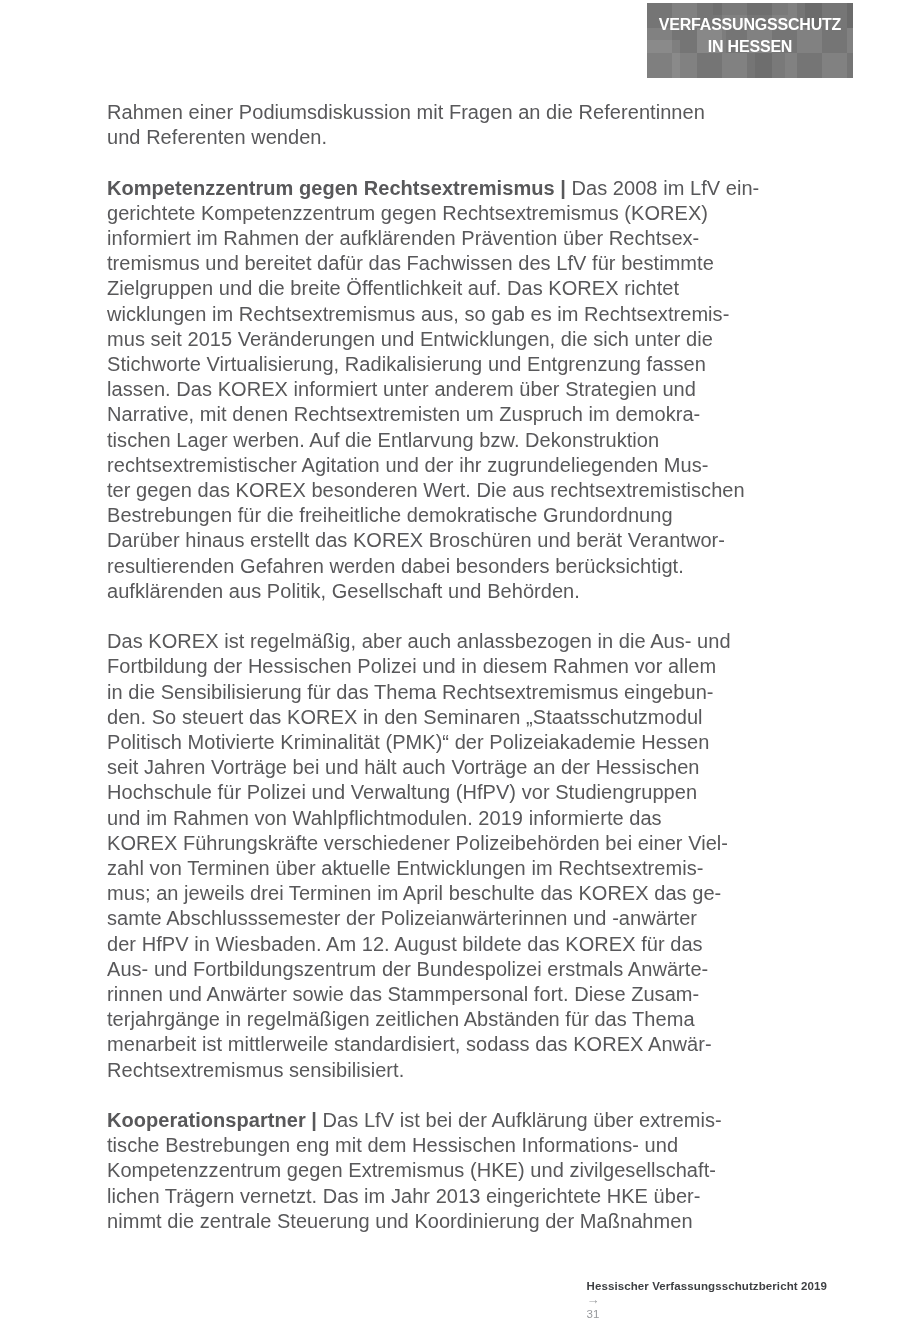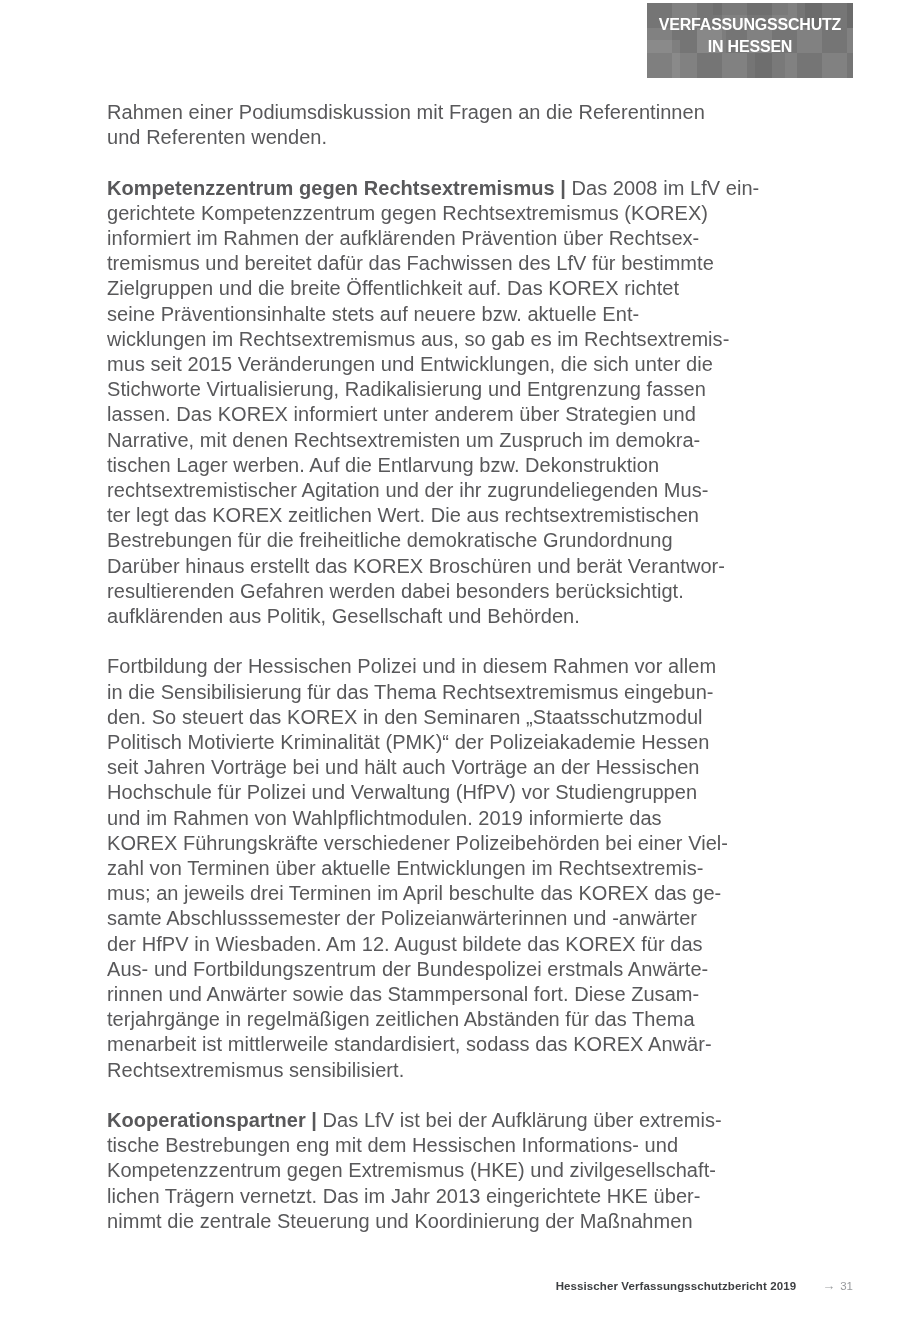--- a/index.html
+++ b/index.html
@@ -80,20 +80,21 @@
 
   
   .footer {
     position: absolute;
     top: 1279px;
     right: 47px;
     display: flex;
     align-items: baseline;
     font-size: 11.5px;
     line-height: 14px;
+    flex-direction: column;
   }
   .footer-title {
     font-weight: 700;
     color: #3d3f42;
     margin-right: 26px;
     letter-spacing: 0.1px;
   }
   .footer-arrow {
     color: #9c9ea0;
     font-size: 13px;
@@ -126,35 +127,35 @@
       <div class="paragraph">
         <div class="line">Rahmen einer Podiumsdiskussion mit Fragen an die Referentinnen</div>
         <div class="lastline line">und Referenten wenden.</div>
       </div>
       <div class="paragraph">
         <div class="line"><span class="lead">Kompetenzzentrum gegen Rechtsextremismus |</span><span> Das 2008 im LfV ein-</span></div>
         <div class="line">gerichtete Kompetenzzentrum gegen Rechtsextremismus (KOREX)</div>
         <div class="line">informiert im Rahmen der aufklärenden Prävention über Rechtsex-</div>
         <div class="line">tremismus und bereitet dafür das Fachwissen des LfV für bestimmte</div>
         <div class="line">Zielgruppen und die breite Öffentlichkeit auf. Das KOREX richtet</div>
-        <div class="line">seine Präventionsinhalte stets auf neuere bzw. aktuelle Ent-</div>
         <div class="line">wicklungen im Rechtsextremismus aus, so gab es im Rechtsextremis-</div>
         <div class="line">mus seit 2015 Veränderungen und Entwicklungen, die sich unter die</div>
         <div class="line">Stichworte Virtualisierung, Radikalisierung und Entgrenzung fassen</div>
         <div class="line">lassen. Das KOREX informiert unter anderem über Strategien und</div>
         <div class="line">Narrative, mit denen Rechtsextremisten um Zuspruch im demokra-</div>
         <div class="line">tischen Lager werben. Auf die Entlarvung bzw. Dekonstruktion</div>
         <div class="line">rechtsextremistischer Agitation und der ihr zugrundeliegenden Mus-</div>
-        <div class="line">ter legt das KOREX zeitlichen Wert. Die aus rechtsextremistischen</div>
+        <div class="line">ter gegen das KOREX besonderen Wert. Die aus rechtsextremistischen</div>
         <div class="line">Bestrebungen für die freiheitliche demokratische Grundordnung</div>
         <div class="line">Darüber hinaus erstellt das KOREX Broschüren und berät Verantwor-</div>
         <div class="line">resultierenden Gefahren werden dabei besonders berücksichtigt.</div>
         <div class="lastline line">aufklärenden aus Politik, Gesellschaft und Behörden.</div>
       </div>
       <div class="paragraph">
+        <div class="line">Das KOREX ist regelmäßig, aber auch anlassbezogen in die Aus- und</div>
         <div class="line">Fortbildung der Hessischen Polizei und in diesem Rahmen vor allem</div>
         <div class="line">in die Sensibilisierung für das Thema Rechtsextremismus eingebun-</div>
         <div class="line">den. So steuert das KOREX in den Seminaren „Staatsschutzmodul</div>
         <div class="line">Politisch Motivierte Kriminalität (PMK)“ der Polizeiakademie Hessen</div>
         <div class="line">seit Jahren Vorträge bei und hält auch Vorträge an der Hessischen</div>
         <div class="line">Hochschule für Polizei und Verwaltung (HfPV) vor Studiengruppen</div>
         <div class="line">und im Rahmen von Wahlpflichtmodulen. 2019 informierte das</div>
         <div class="line">KOREX Führungskräfte verschiedener Polizeibehörden bei einer Viel-</div>
         <div class="line">zahl von Terminen über aktuelle Entwicklungen im Rechtsextremis-</div>
         <div class="line">mus; an jeweils drei Terminen im April beschulte das KOREX das ge-</div>

